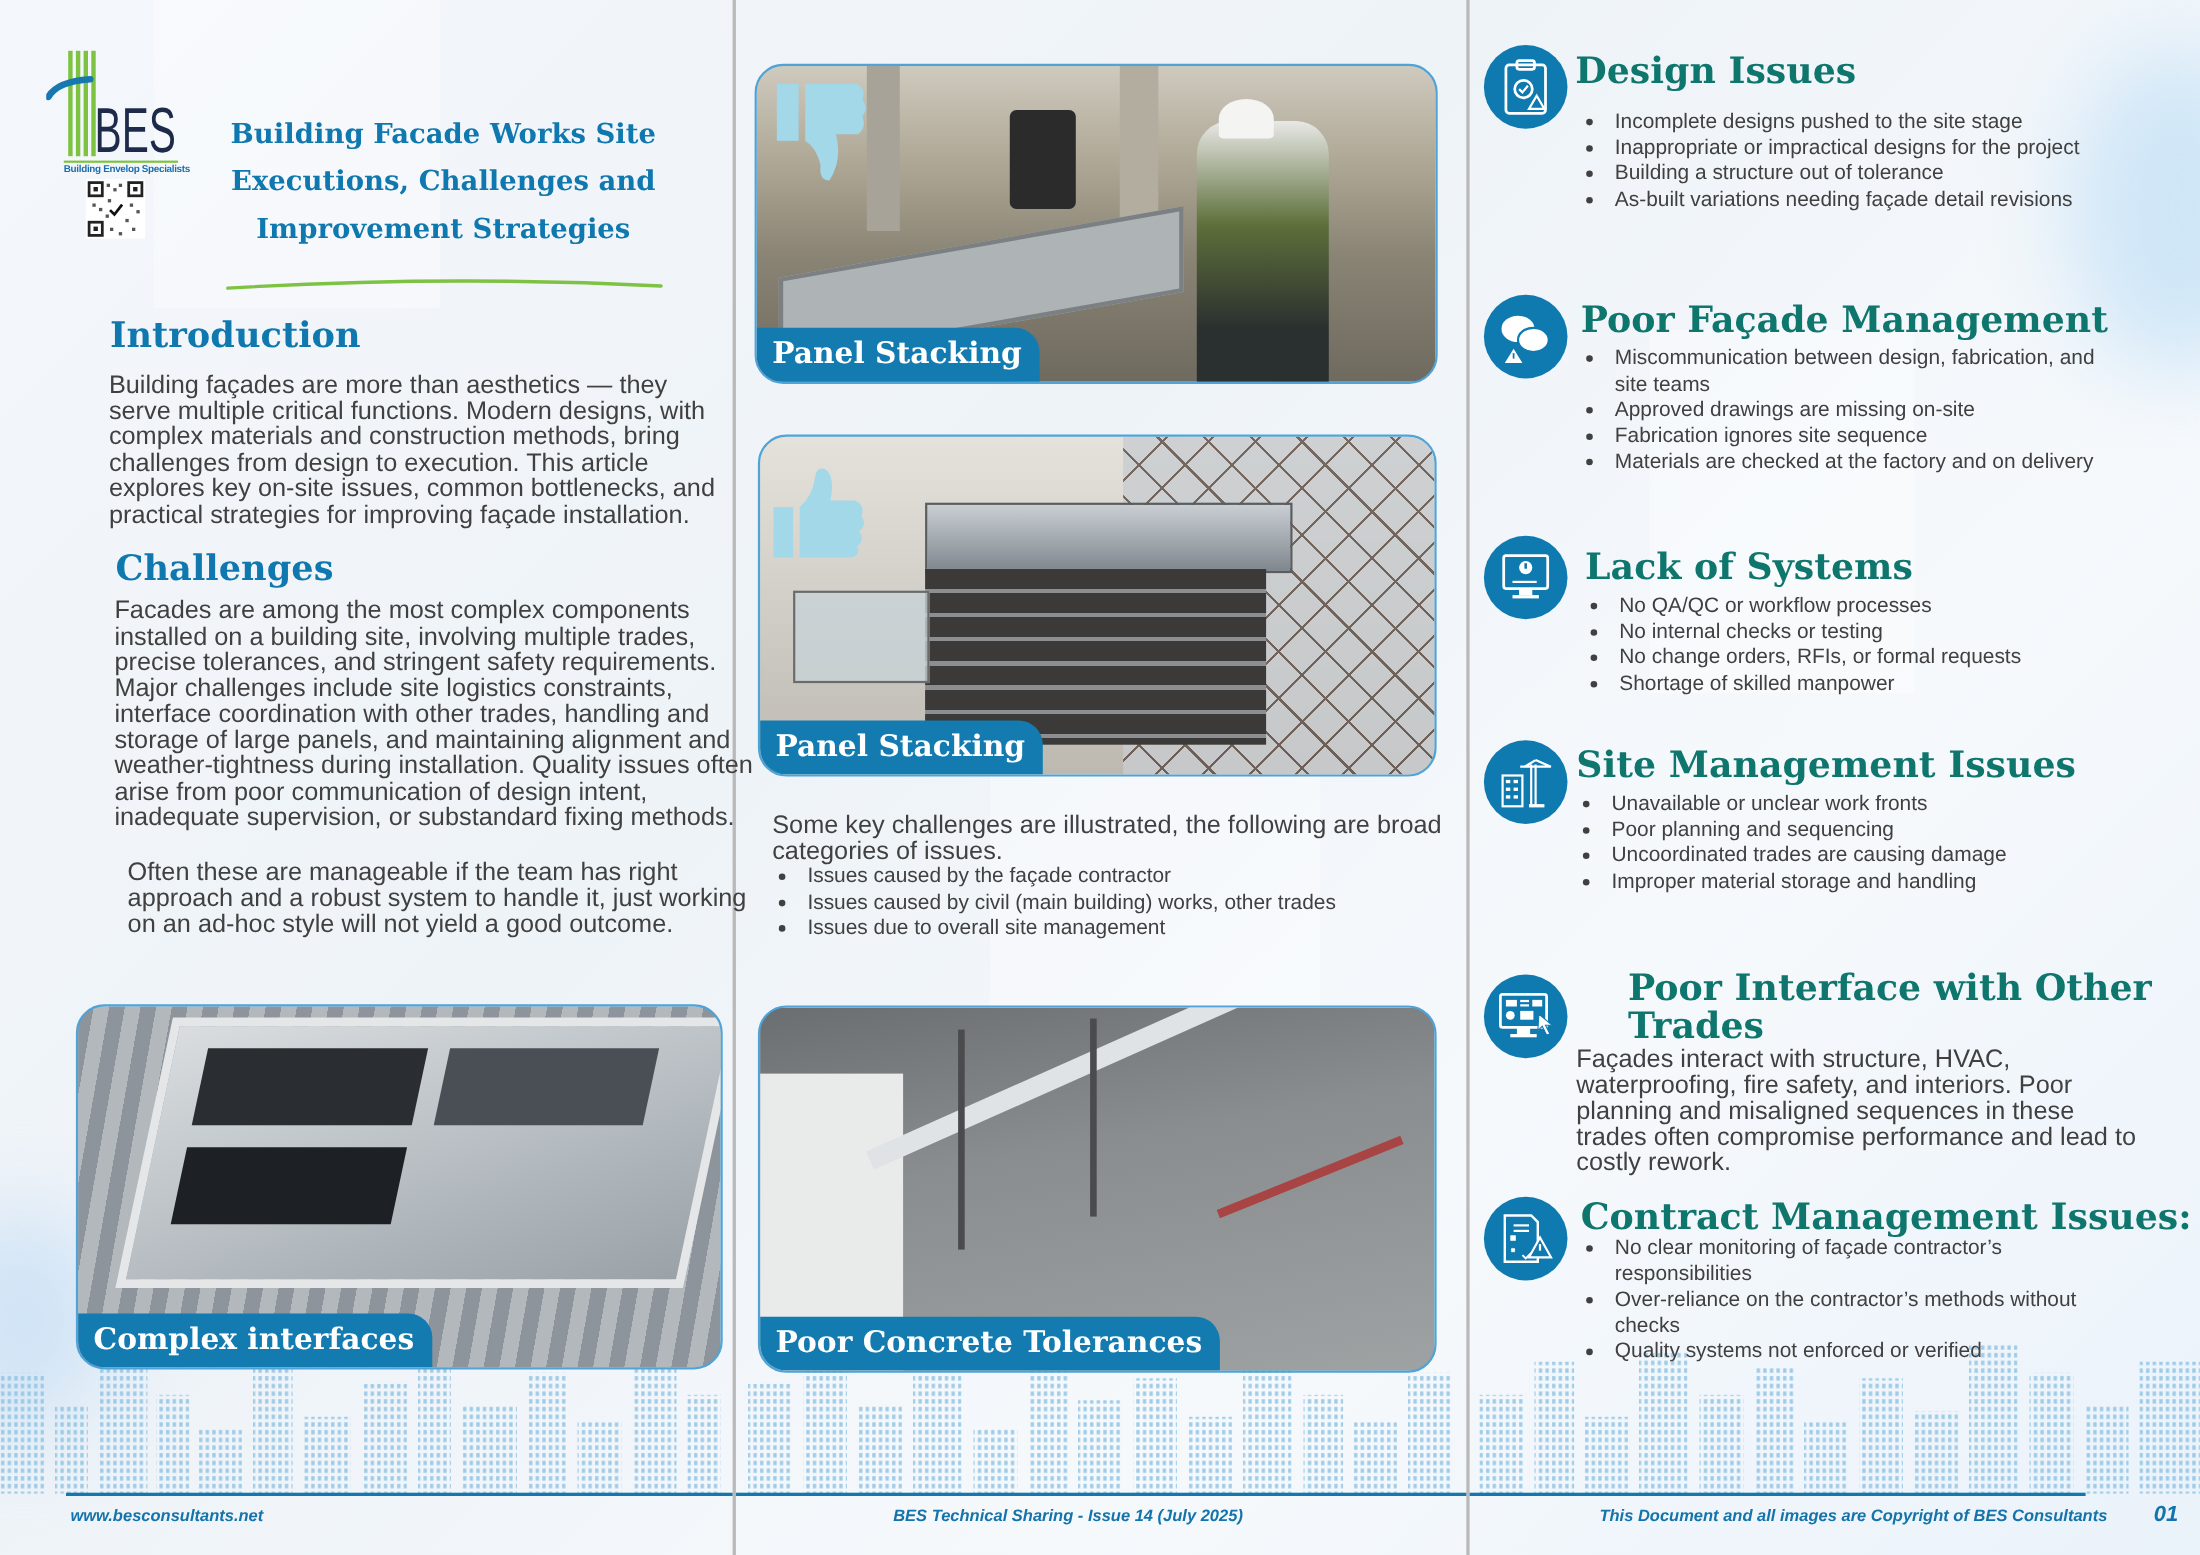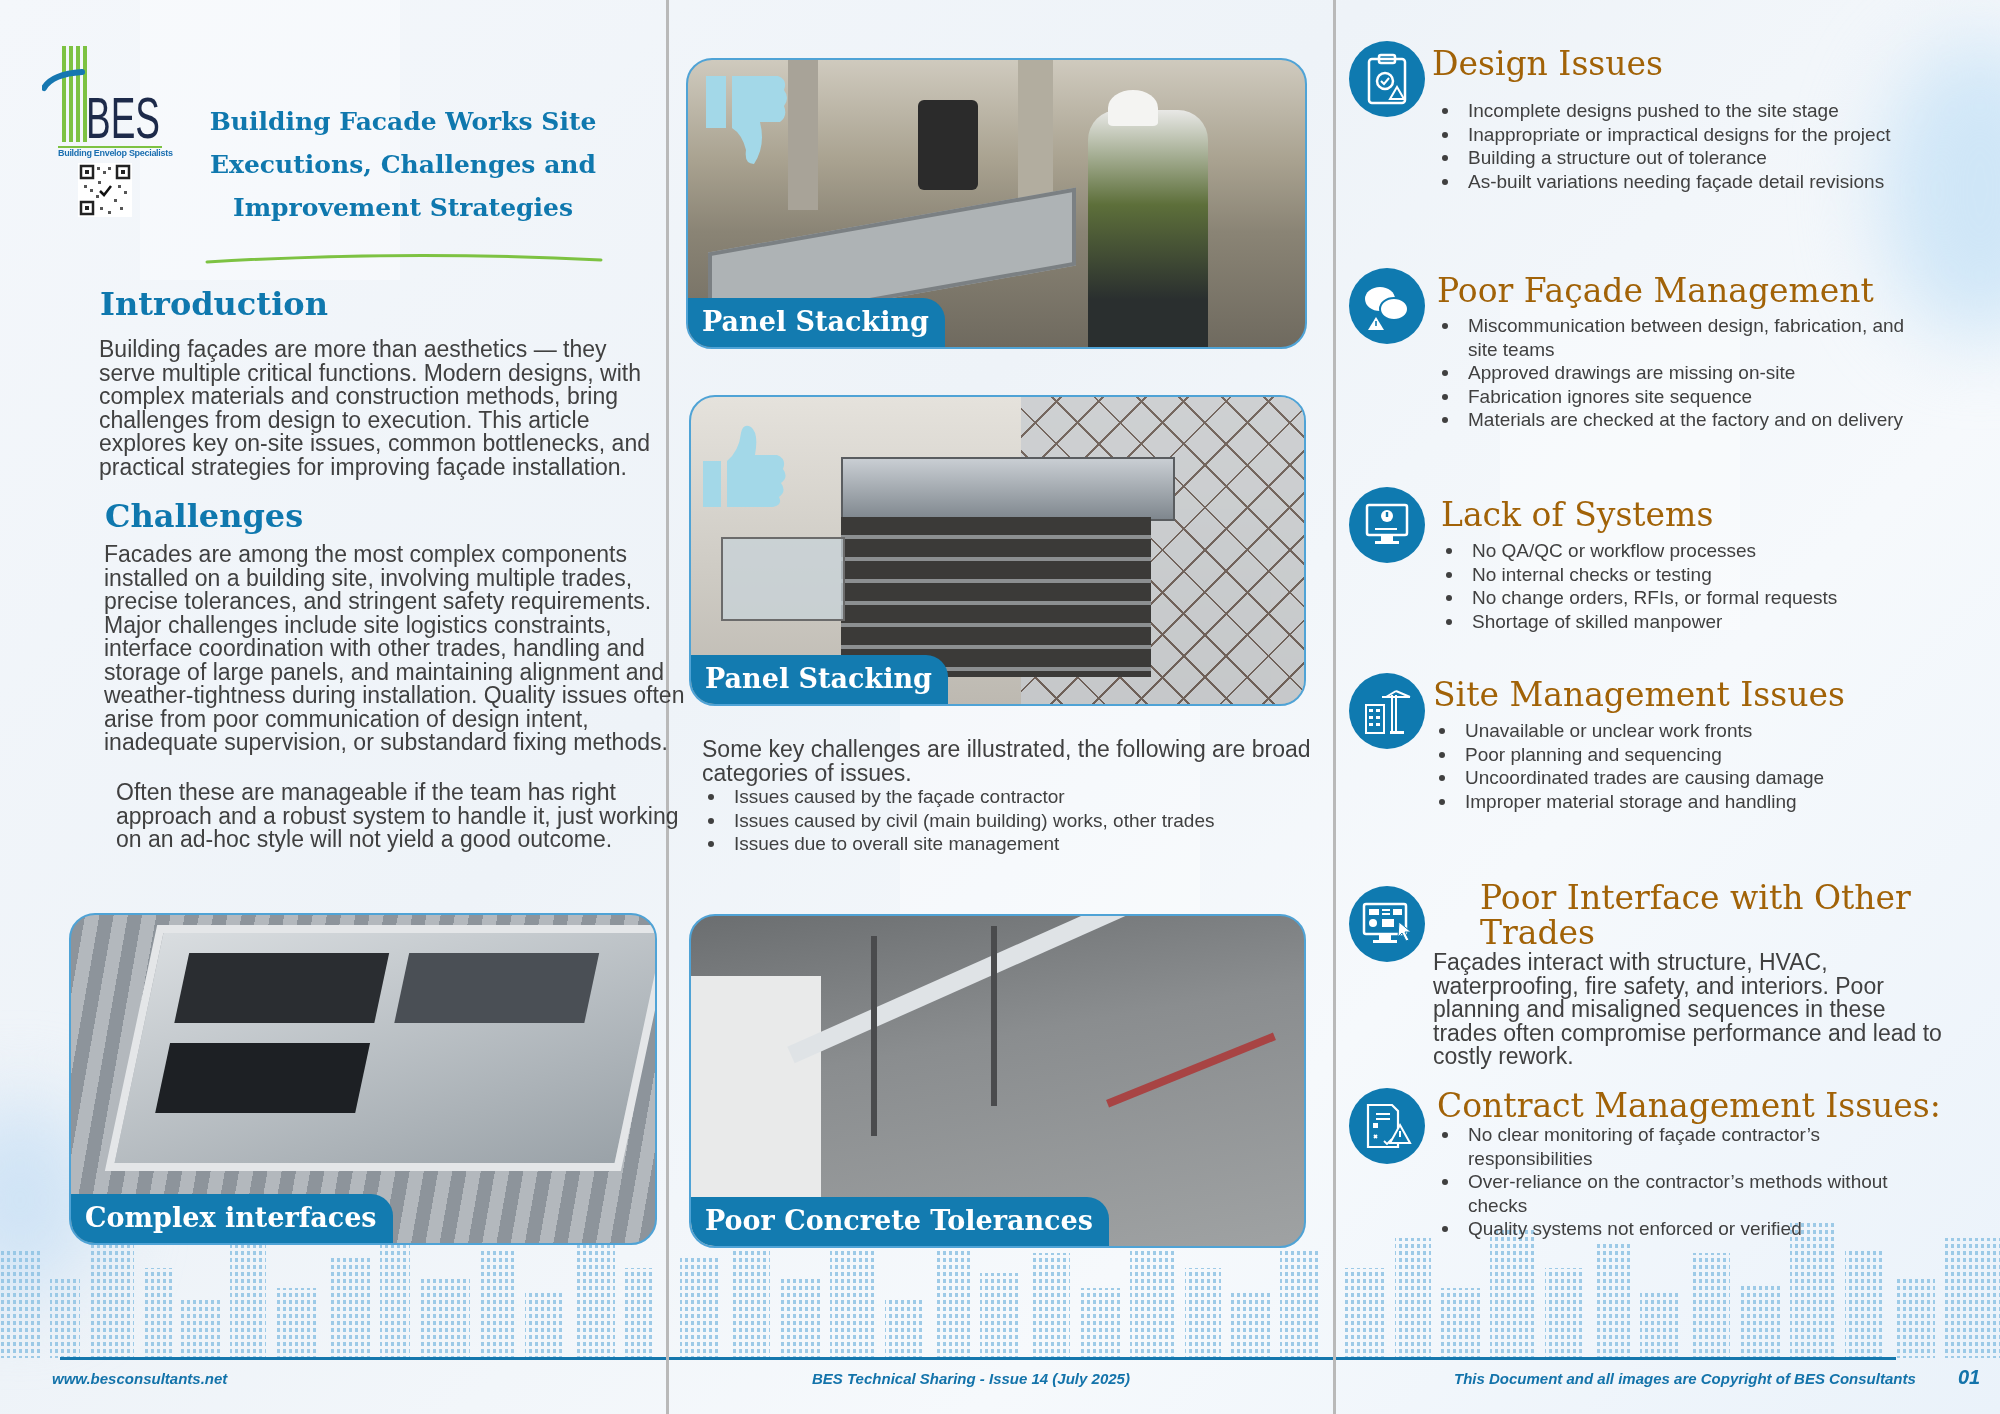--- a/index.html
+++ b/index.html
@@ -15,21 +15,21 @@
   .photo{position:absolute;border:2px solid #4fa3d6;border-radius:26px;overflow:hidden;}
   .caption{position:absolute;left:0;bottom:0;background:#137bb0;color:#fff;
     font-family:"DejaVu Serif","Liberation Serif",serif;font-weight:bold;font-size:27px;
     padding:8px 16px 10px 14px;border-radius:0 22px 0 22px;white-space:nowrap;}
   .thumb{position:absolute;}
   ul.bl{list-style:none;margin:0;padding:0;}
   ul.bl li{position:relative;padding-left:32px;font-size:19px;line-height:23.5px;color:#404040;}
   ul.bl li::before{content:"";position:absolute;left:6px;top:9px;width:6px;height:6px;border-radius:50%;background:#404040;}
   .icon-circle{position:absolute;width:76px;height:76px;border-radius:50%;background:#0f7ab0;
     display:flex;align-items:center;justify-content:center;}
-  .sec-title{position:absolute;font-family:"DejaVu Serif","Liberation Serif",serif;font-weight:normal;color:#a16207;font-size:33px;line-height:35px;}
+  .sec-title{position:absolute;font-family:"DejaVu Serif","Liberation Serif",serif;font-weight:bold;color:#0f766e;font-size:33px;line-height:35px;}
   .sec-list{position:absolute;}
   .skyline{position:absolute;left:0;bottom:56px;width:2000px;height:150px;}
   .footline{position:absolute;top:1357px;height:3px;background:#1577ad;}
   .foot{position:absolute;top:1370px;font-size:15px;font-weight:bold;font-style:italic;color:#1373aa;}
 </style>
 </head>
 <body>
 
 <div class="tile" style="left:140px;top:0;width:260px;height:280px;"></div>
 <div class="tile" style="left:900px;top:700px;width:300px;height:260px;"></div>
@@ -335,16 +335,16 @@
 <div class="sec-title" style="left:1437px;top:1088px;">Contract Management Issues:</div>
 <ul class="bl sec-list" style="left:1436px;top:1123px;width:460px;">
   <li style="width:420px;">No clear monitoring of façade contractor’s responsibilities</li>
   <li style="width:440px;">Over-reliance on the contractor’s methods without checks</li>
   <li>Quality systems not enforced or verified</li>
 </ul>
 
 <div class="footline" style="left:60px;width:606px;"></div>
 <div class="footline" style="left:669px;width:664px;"></div>
 <div class="footline" style="left:1336px;width:560px;"></div>
-<a class="foot" style="left:52px;text-decoration:none;">www.besconsultants.net</a>
+<a class="foot" style="left:64px;text-decoration:none;">www.besconsultants.net</a>
 <div class="foot" style="left:812px;">BES Technical Sharing - Issue 14  (July 2025)</div>
 <div class="foot" style="left:1454px;">This Document and all images are Copyright of BES Consultants</div>
 <div class="foot" style="left:1958px;top:1366px;font-size:20px;">01</div>
 
 </body></html>

